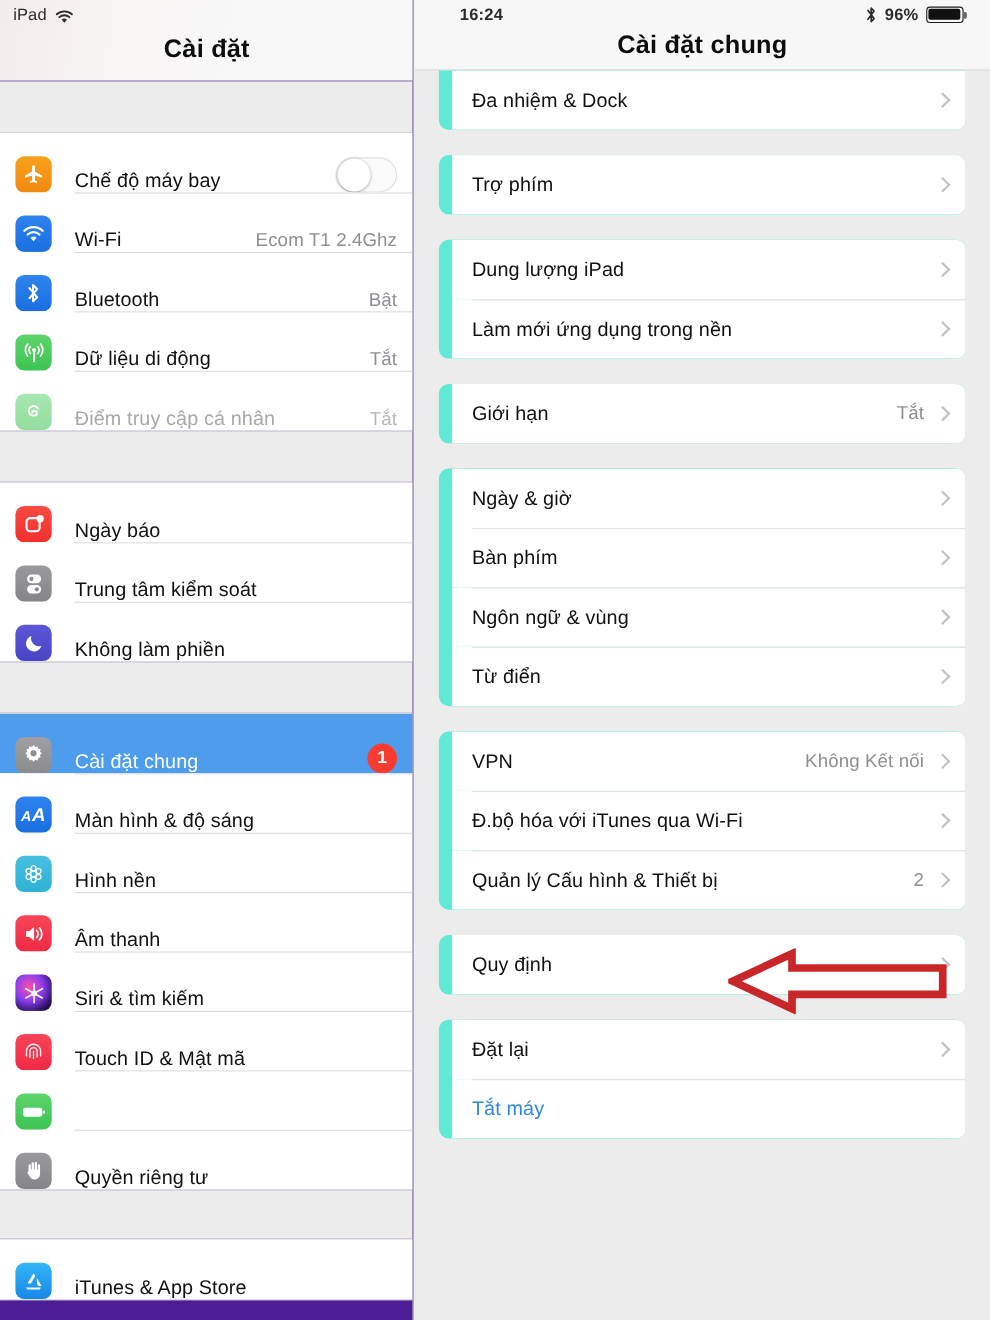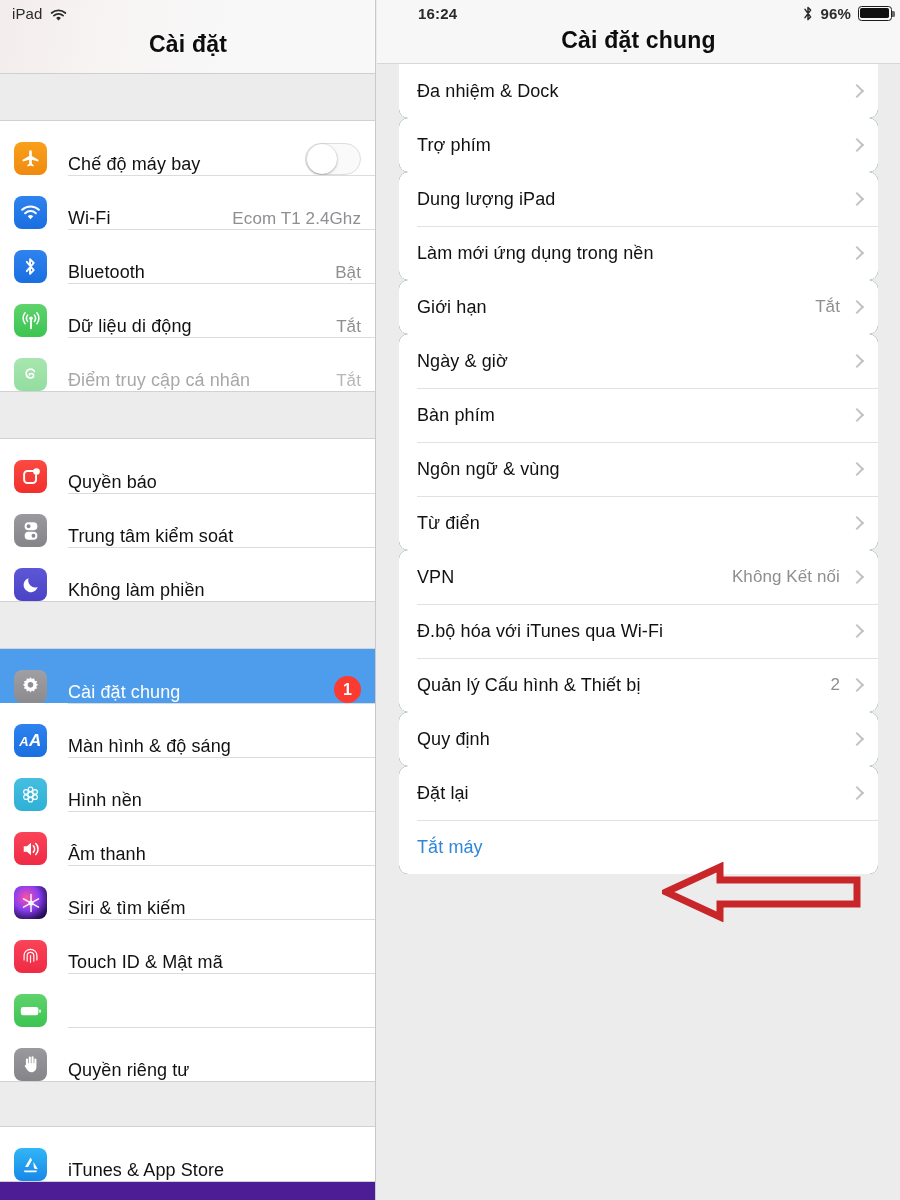--- a/index.html
+++ b/index.html
@@ -16,21 +16,21 @@
   
   .statusbar {
     position: absolute; top: 0; left: 0; width: 900px; height: 26px;
     display: flex; align-items: center;
     font-size: 15px; color: #2b2b2b;
     z-index: 6;
   }
   .sb-left { position: absolute; left: 12px; display: flex; align-items: flex-end; gap: 8px; }
   .sb-ipad { font-size: 15px; letter-spacing: .1px; }
   .sb-center { position: absolute; left: 418px; font-size: 15px; font-weight: 700; letter-spacing: .2px; }
-  .sb-right { position: absolute; right: 8px; display: flex; align-items: center; gap: 7px; }
+  .sb-right { position: absolute; right: 24px; display: flex; align-items: center; gap: 7px; }
   .sb-batt-pct { font-size: 15px; font-weight: 700; letter-spacing: .2px; }
 
   .batt-shell {
     width: 34px; height: 15px; border: 1.6px solid #1c1c1c; border-radius: 3.5px;
     position: relative; display: block;
   }
   .batt-shell::after {
     content: ""; position: absolute; right: -4px; top: 4px;
     width: 2.6px; height: 6px; background: #6a6a6a; border-radius: 0 1.5px 1.5px 0;
   }
@@ -108,21 +108,21 @@
     border-bottom: 1px solid #d7d7da;
   }
   .detail-title {
     position: absolute; left: 0; right: 0; top: 27px; text-align: center;
     font-size: 23px; font-weight: 700; color: #0d0d0d; letter-spacing: .2px;
   }
 
   .detail-scroll { position: relative; padding: 0 22px; }
 
   .card {
-    background: #14532d; border-radius: 9px; overflow: hidden; 
+    background: #5eead4; border-radius: 9px; overflow: hidden; margin-bottom: 23px; padding-left: 12px;
   }
   .card.clipped-top { border-radius: 0 0 9px 9px; }
 
   .row {
     position: relative; display: flex; align-items: center;
     height: 54px; padding: 0 16px 0 18px; background: #fff;
   }
   .row + .row::before {
     content: ""; position: absolute; left: 18px; right: 0; top: 0; height: 1px; background: #e2e2e4;
   }
@@ -233,21 +233,21 @@
         </div>
         <div class="sb-gap sm"></div>
         <div class="sb-group">
           <div class="sb-row">
             <span class="sb-icon" style="background: linear-gradient(rgb(251, 74, 66), rgb(242, 47, 44));">
               <svg width="22" height="22" viewBox="0 0 24 24">
                 <rect x="4.5" y="5.5" width="13" height="13" rx="3.6" stroke="#fff" stroke-width="2.1" fill="none"></rect>
                 <circle cx="18" cy="6" r="3.6" fill="#fff"></circle>
               </svg>
             </span>
-            <span class="sb-label">Quyền báo</span>
+            <span class="sb-label">Ngày báo</span>
           </div>
           <div class="sb-row">
             <span class="sb-icon" style="background: linear-gradient(rgb(154, 154, 158), rgb(133, 133, 137));">
               <svg width="20" height="22" viewBox="0 0 22 24">
                 <rect x="4" y="2.5" width="14" height="8.6" rx="4.3" fill="#fff"></rect>
                 <circle cx="8.3" cy="6.8" r="2.1" fill="#8a8a8e"></circle>
                 <rect x="4" y="12.9" width="14" height="8.6" rx="4.3" fill="#fff"></rect>
                 <circle cx="13.7" cy="17.2" r="2.1" fill="#8a8a8e"></circle>
               </svg>
             </span>

